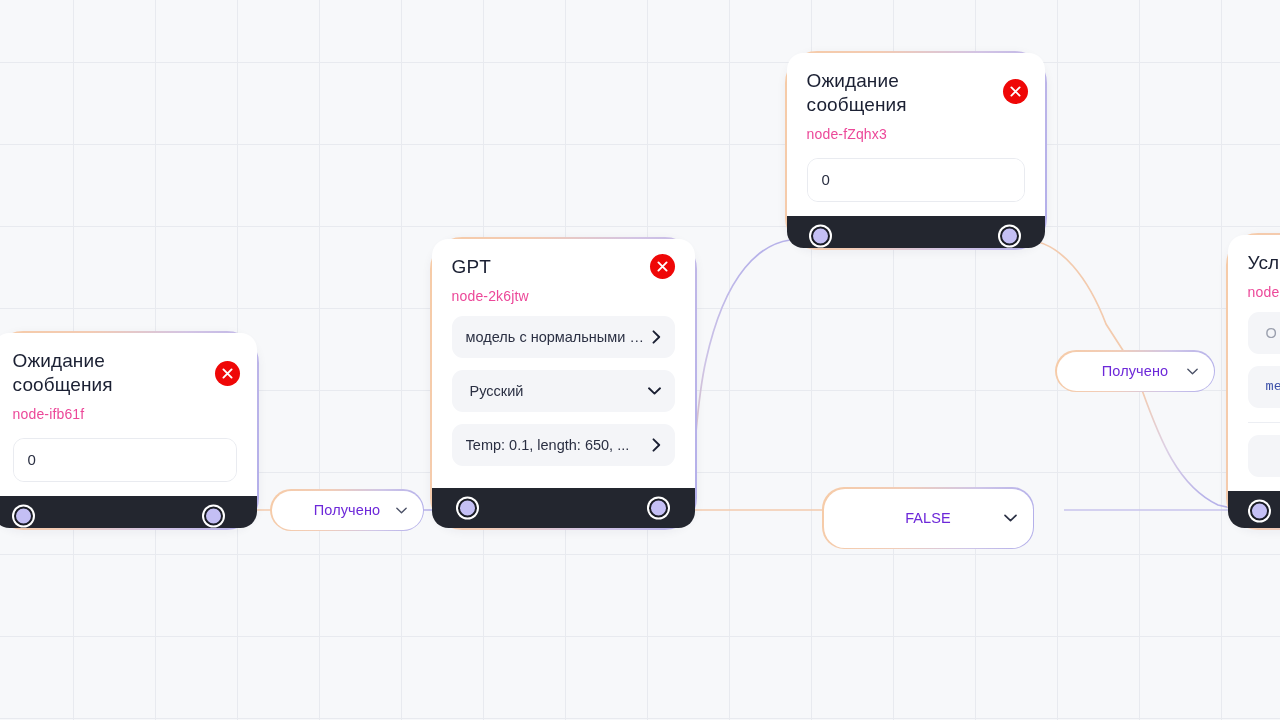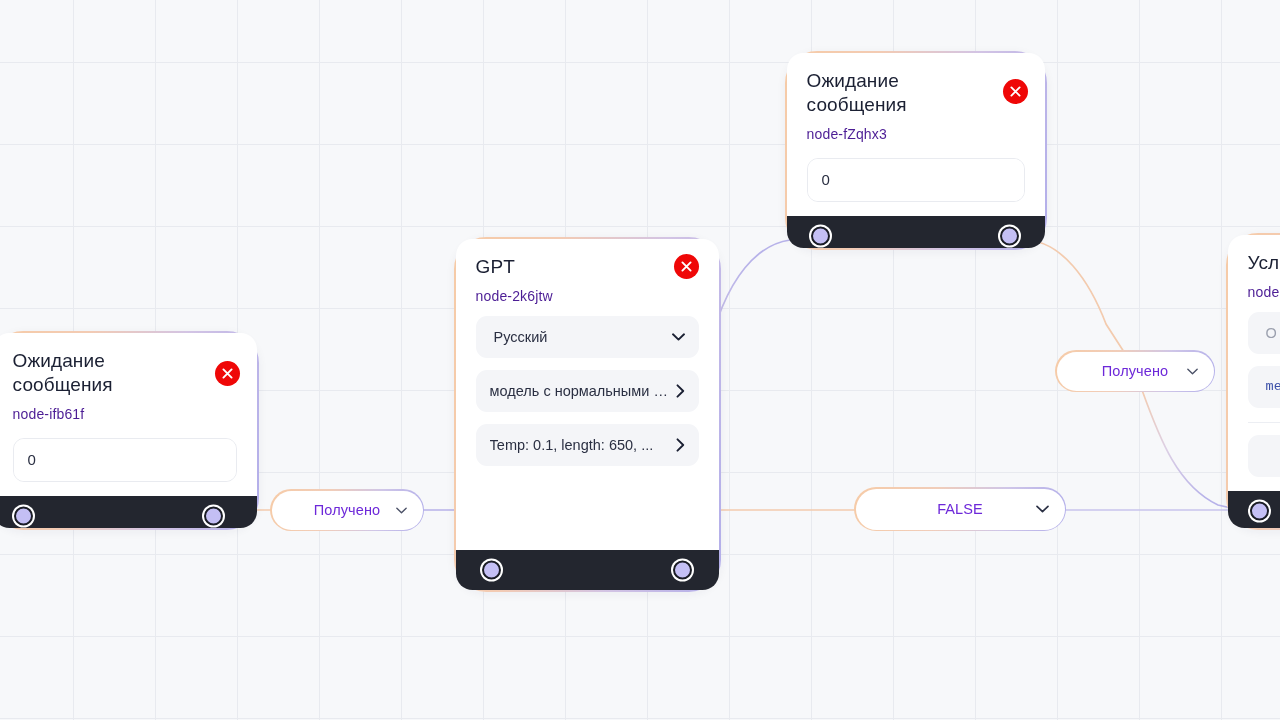--- a/index.html
+++ b/index.html
@@ -63,21 +63,21 @@
     font-size: 19px;
     line-height: 24px;
     color: #1b2033;
     font-weight: 400;
     letter-spacing: 0.1px;
     max-width: 170px;
   }
   .node-id {
     margin-top: 9px;
     font-size: 14px;
-    color: #4c1d95;
+    color: #ec4899;
     letter-spacing: 0.15px;
   }
 
   .node-close {
     position: absolute;
     width: 25px;
     height: 25px;
     border-radius: 50%;
     background: #ef0707;
     display: flex;
@@ -257,37 +257,37 @@
         </svg>
       </button>
 
       <div class="node-footer">
         <div class="port left" style="left:21px;"></div>
         <div class="port right" style="right:34px;"></div>
       </div>
     </div>
   </div>
 
-  <div class="node" style="left:454px; top:237px; width:267px; height:355px;">
+  <div class="node" style="left:430px; top:237px; width:267px; height:293px;">
     <div class="node-inner">
       <div class="node-body">
         <div class="node-title">GPT</div>
         <div class="node-id">node-2k6jtw</div>
 
+        <div class="gpt-field">
+          <span class="label">модель с нормальными БО</span>
+          <svg class="chev" width="9" height="14" viewBox="0 0 9 14">
+            <path d="M1.5 1.3 L7.2 7 L1.5 12.7" fill="none" stroke="#1b2033" stroke-width="1.9" stroke-linecap="round" stroke-linejoin="round"></path>
+          </svg>
+        </div>
+
         <div class="gpt-field select">
           <span class="label">Русский</span>
           <svg class="chev" width="13" height="8" viewBox="0 0 13 8">
             <path d="M1 1.3 L6.5 6.6 L12 1.3" fill="none" stroke="#1b2033" stroke-width="1.9" stroke-linecap="round" stroke-linejoin="round"></path>
-          </svg>
-        </div>
-
-        <div class="gpt-field">
-          <span class="label">модель с нормальными БО</span>
-          <svg class="chev" width="9" height="14" viewBox="0 0 9 14">
-            <path d="M1.5 1.3 L7.2 7 L1.5 12.7" fill="none" stroke="#1b2033" stroke-width="1.9" stroke-linecap="round" stroke-linejoin="round"></path>
           </svg>
         </div>
 
         <div class="gpt-field">
           <span class="label">Temp: 0.1, length: 650, ...</span>
           <svg class="chev" width="9" height="14" viewBox="0 0 9 14">
             <path d="M1.5 1.3 L7.2 7 L1.5 12.7" fill="none" stroke="#1b2033" stroke-width="1.9" stroke-linecap="round" stroke-linejoin="round"></path>
           </svg>
         </div>
       </div>
@@ -356,21 +356,21 @@
 
   <div class="edge-pill" style="left:270px; top:489px; width:154px; height:42px;">
     <div class="edge-pill-inner">
       <span class="label">Получено</span>
       <svg class="chev" width="11" height="7" viewBox="0 0 13 8">
         <path d="M1 1.3 L6.5 6.6 L12 1.3" fill="none" stroke="#4a5066" stroke-width="1.6" stroke-linecap="round" stroke-linejoin="round"></path>
       </svg>
     </div>
   </div>
 
-  <div class="edge-pill" style="left:854px; top:487px; width:212px; height:44px;">
+  <div class="edge-pill" style="left:822px; top:487px; width:212px; height:62px;">
     <div class="edge-pill-inner">
       <span class="label">FALSE</span>
       <svg class="chev" width="13" height="8" viewBox="0 0 13 8">
         <path d="M1 1.3 L6.5 6.6 L12 1.3" fill="none" stroke="#2b3044" stroke-width="1.7" stroke-linecap="round" stroke-linejoin="round"></path>
       </svg>
     </div>
   </div>
 
   <div class="edge-pill" style="left:1055px; top:350px; width:160px; height:42px;">
     <div class="edge-pill-inner">

